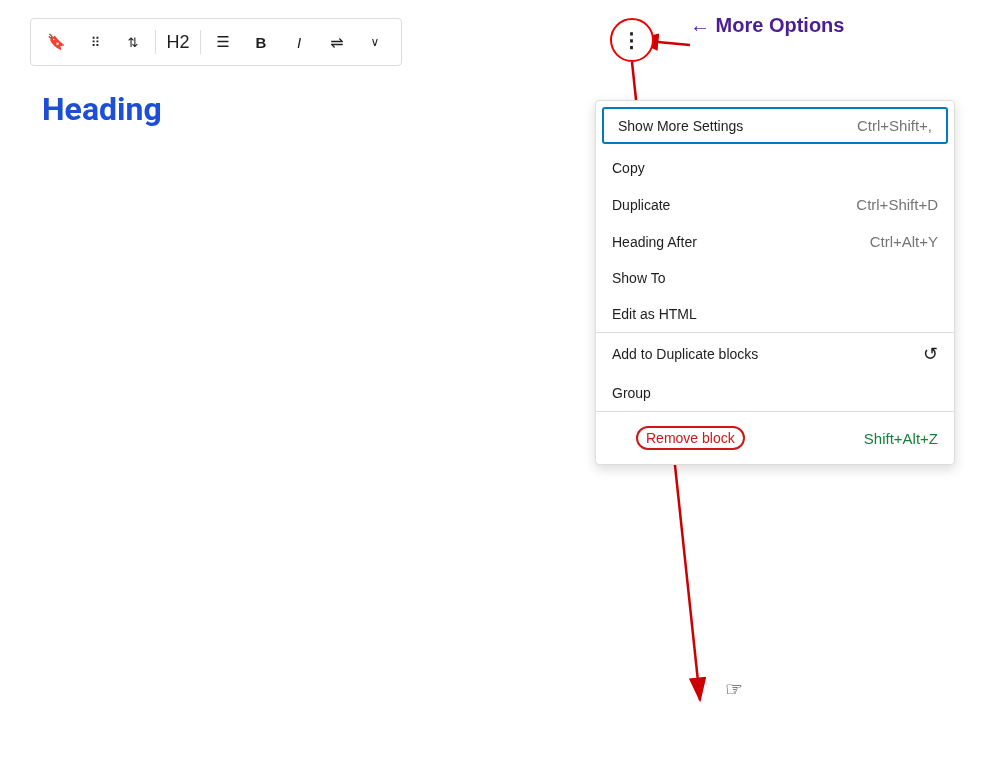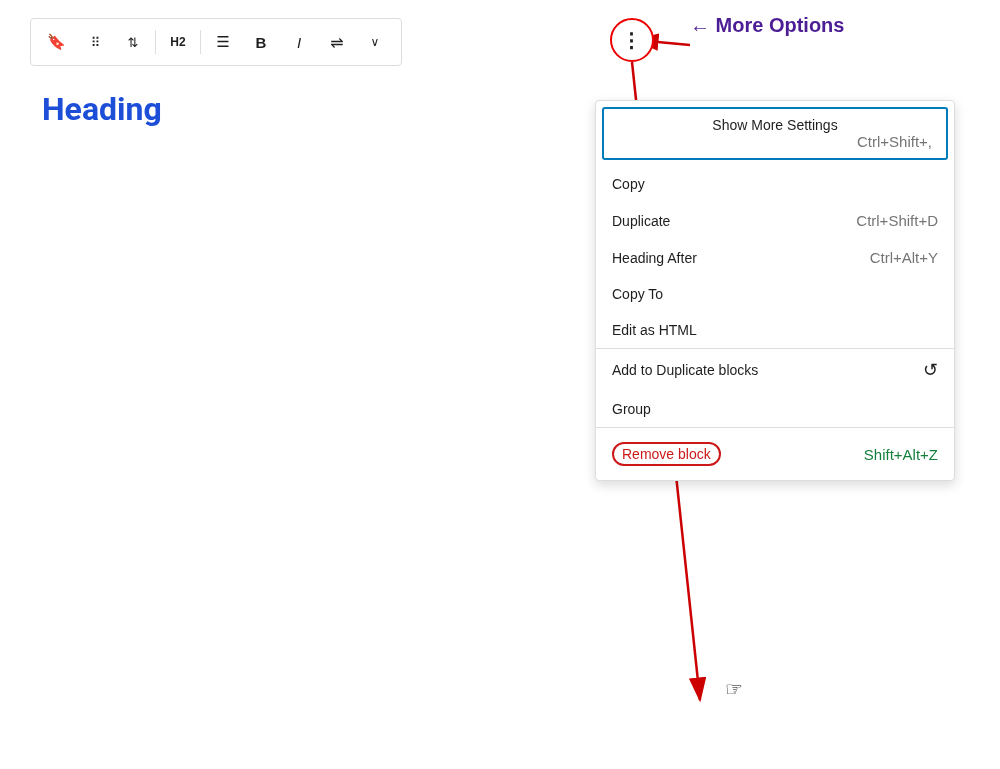--- a/index.html
+++ b/index.html
@@ -39,22 +39,22 @@
       font-size: 15px;
       color: #1e1e1e;
     }
     .toolbar-separator {
       width: 1px;
       height: 24px;
       background: #ddd;
       margin: 0 2px;
     }
     .toolbar-h2 {
-      font-weight: 700;
-      font-size: 12px;
+      font-weight: 400;
+      font-size: 18px;
       min-width: 36px;
     }
 
     
     .more-options-btn {
       position: absolute;
       top: 18px;
       left: 610px;
       width: 44px;
       height: 44px;
@@ -129,38 +129,38 @@
       background: none;
       width: 100%;
       text-align: left;
     }
     .menu-item.highlighted {
       border: 2px solid #007cba;
       border-radius: 3px;
       margin: 2px;
       width: calc(100% - 4px);
       padding: 8px 14px;
-      flex-direction: column;
     }
 
     .menu-shortcut {
       color: #757575;
       font-size: 15px;
       margin-left: auto;
     }
 
     .menu-divider {
       border: none;
       border-top: 1px solid #ddd;
       margin: 0;
     }
 
     
     .remove-block-section {
       padding: 4px 0;
+      margin-left: 24px;
     }
     .menu-item-remove {
       color: #cc1818;
       display: flex;
       align-items: center;
       justify-content: space-between;
       padding: 10px 16px;
       cursor: pointer;
       font-size: 14px;
       background: none;
@@ -268,21 +268,21 @@
     <span class="menu-shortcut">Ctrl+Shift+D</span>
   </button>
 
 
   <button class="menu-item">
     <span>Heading After</span>
     <span class="menu-shortcut">Ctrl+Alt+Y</span>
   </button>
 
   <button class="menu-item">
-    <span>Copy To</span>
+    <span>Show To</span>
   </button>
 
   <button class="menu-item">
     <span>Edit as HTML</span>
   </button>
 
   <hr class="menu-divider">
 
   <button class="menu-item">
     <span>Add to Duplicate blocks</span>

